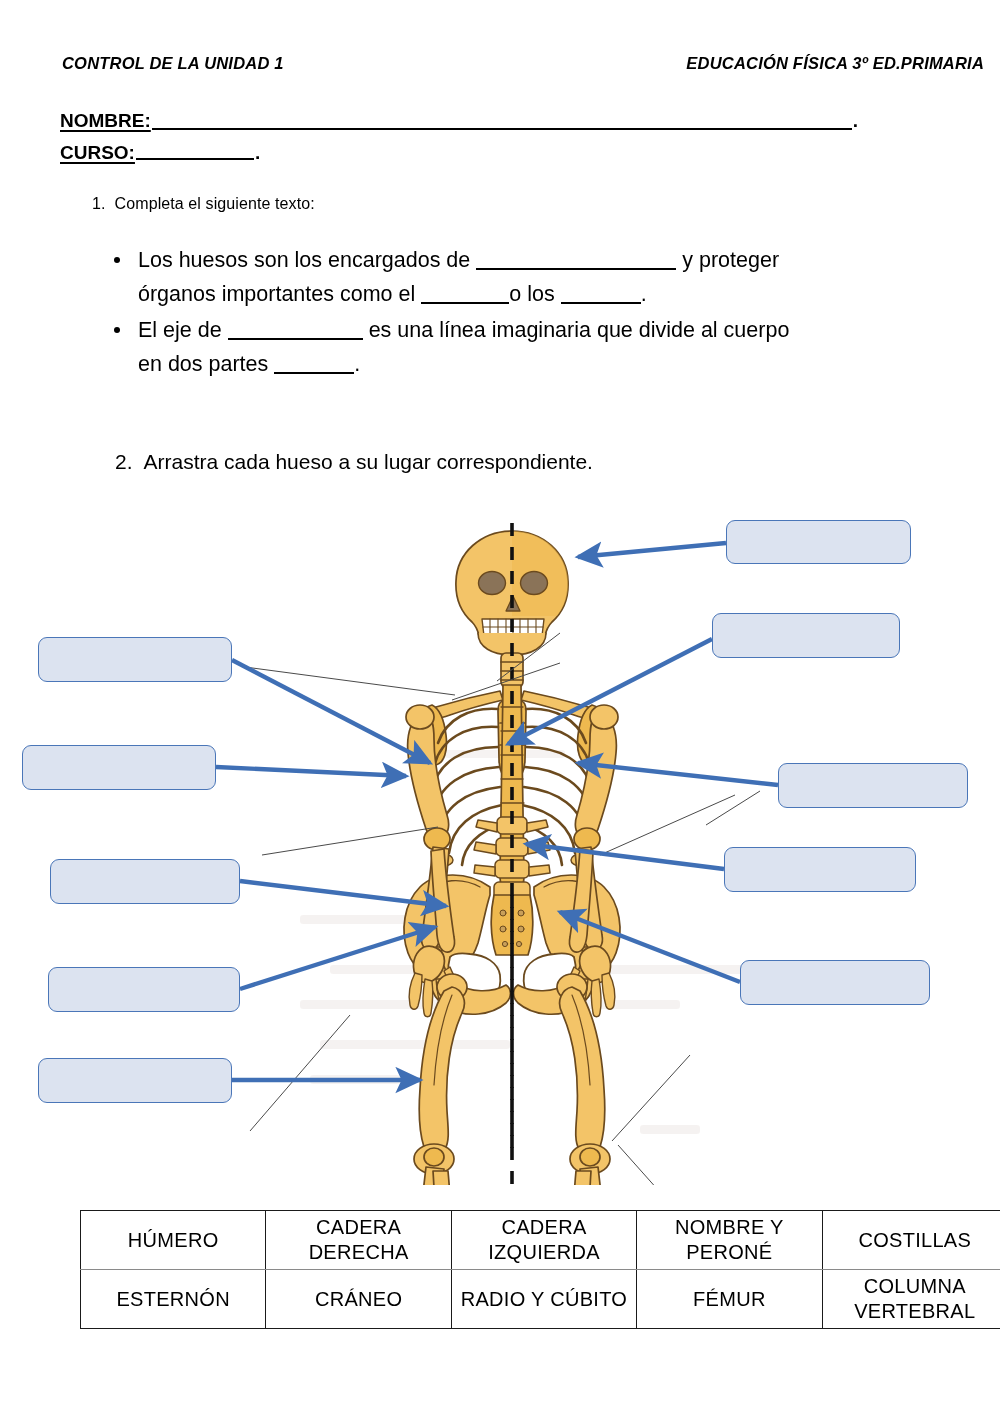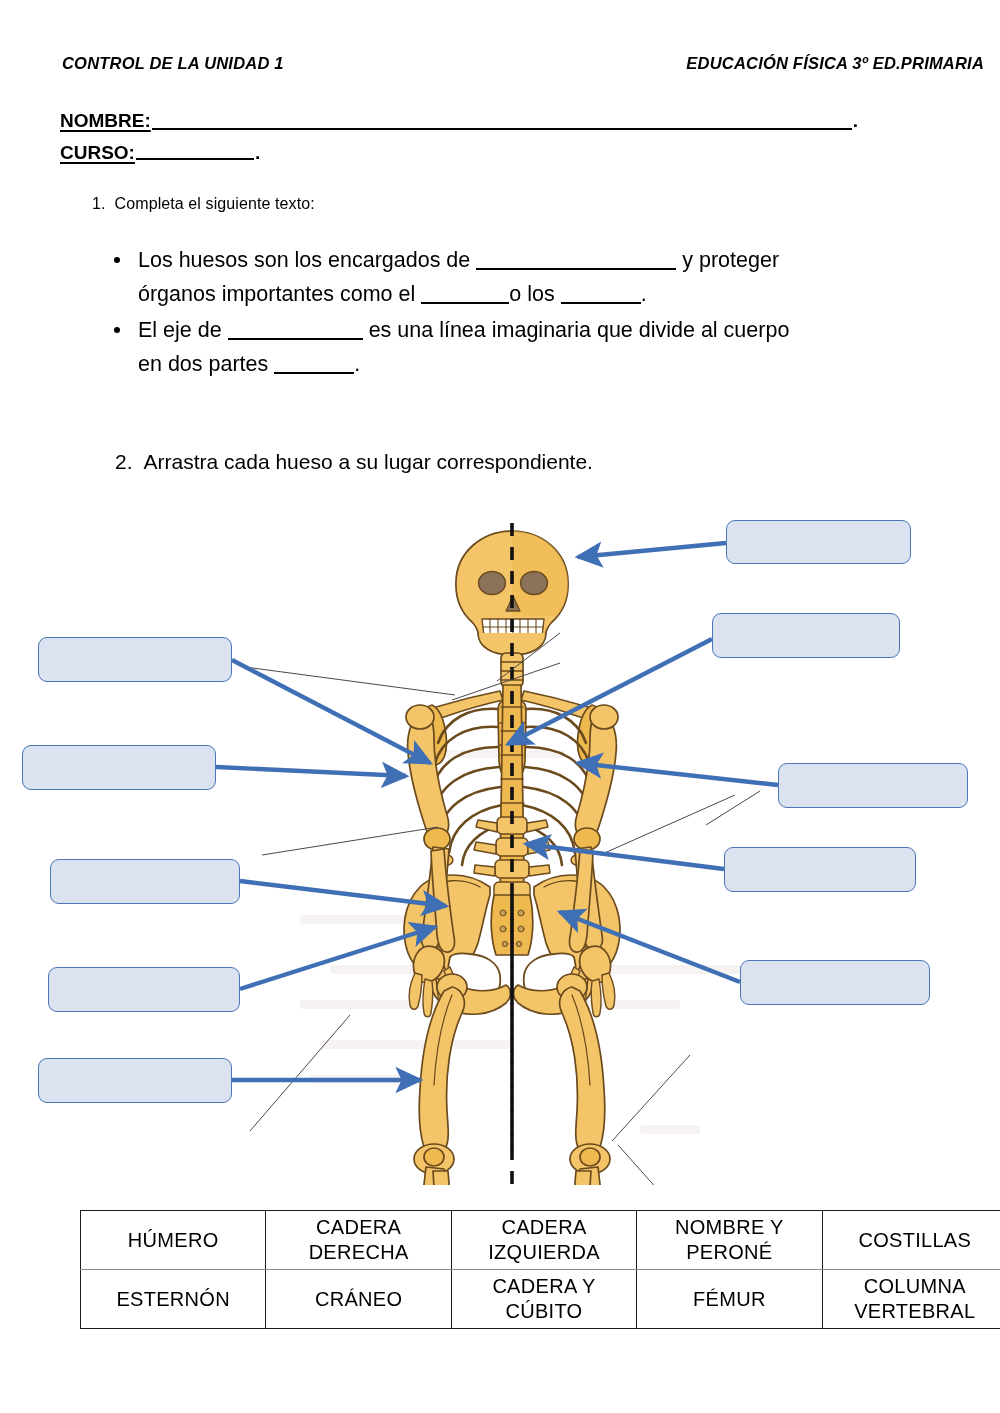--- a/index.html
+++ b/index.html
@@ -527,18 +527,18 @@
     <tr>
       <td>HÚMERO</td>
       <td>CADERA DERECHA</td>
       <td>CADERA IZQUIERDA</td>
       <td>NOMBRE Y PERONÉ</td>
       <td>COSTILLAS</td>
     </tr>
     <tr>
       <td>ESTERNÓN</td>
       <td>CRÁNEO</td>
-      <td>CADERA Y CÚBITO</td>
+      <td>RADIO Y CÚBITO</td>
       <td>FÉMUR</td>
       <td>COLUMNA VERTEBRAL</td>
     </tr>
   </tbody>
 </table>
 
 </body></html>

